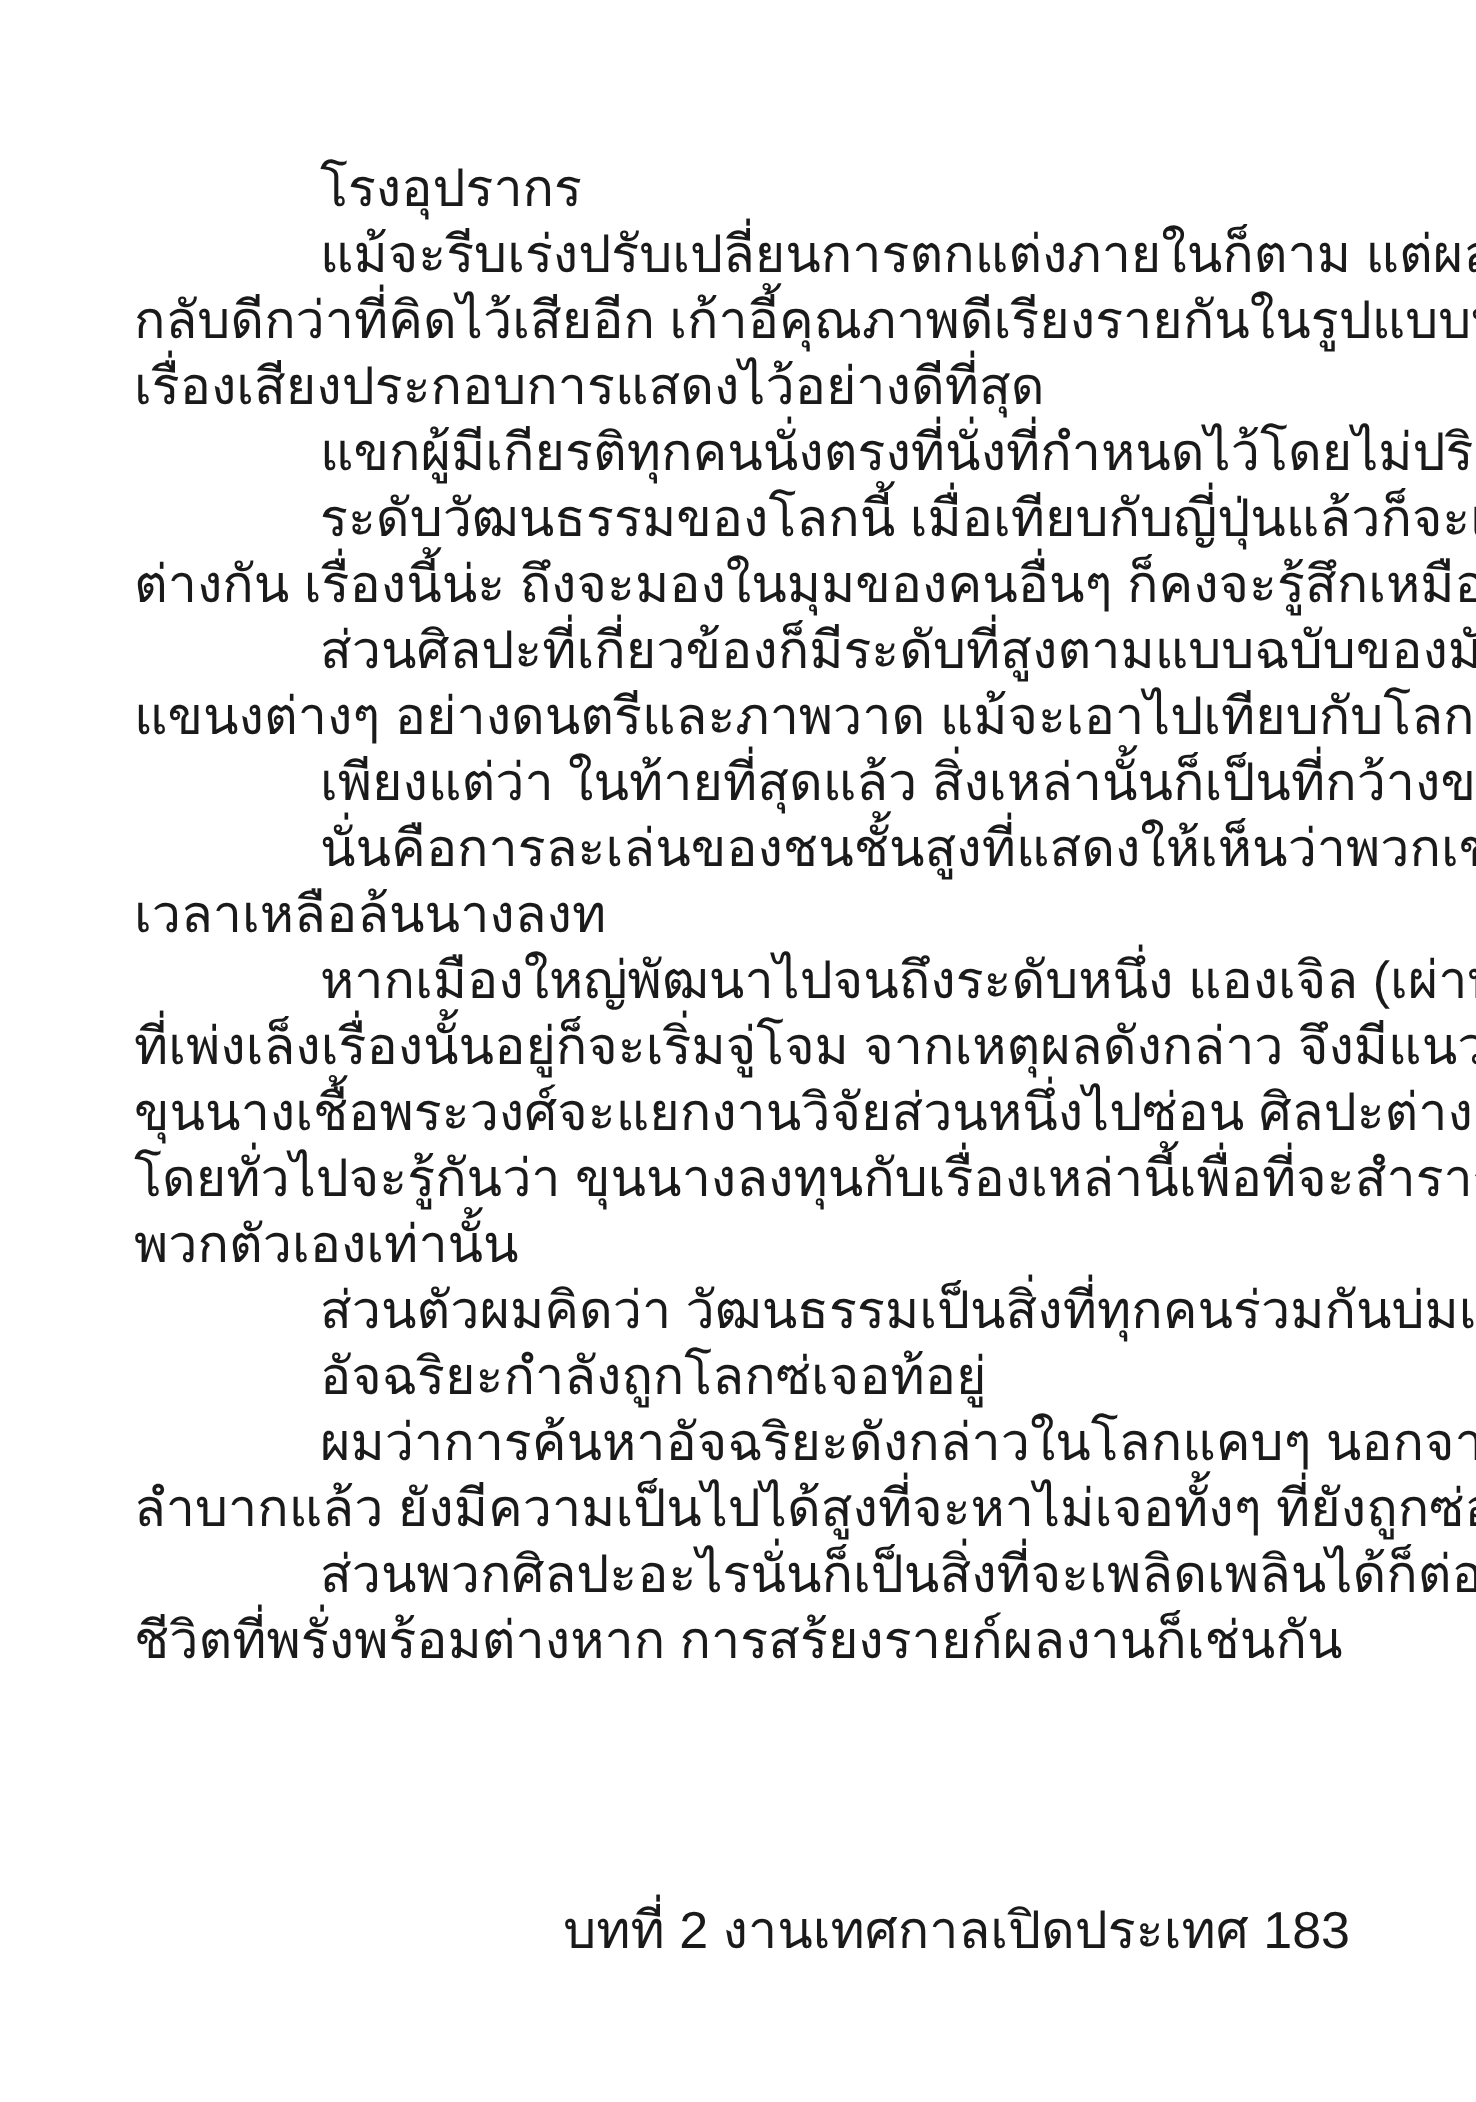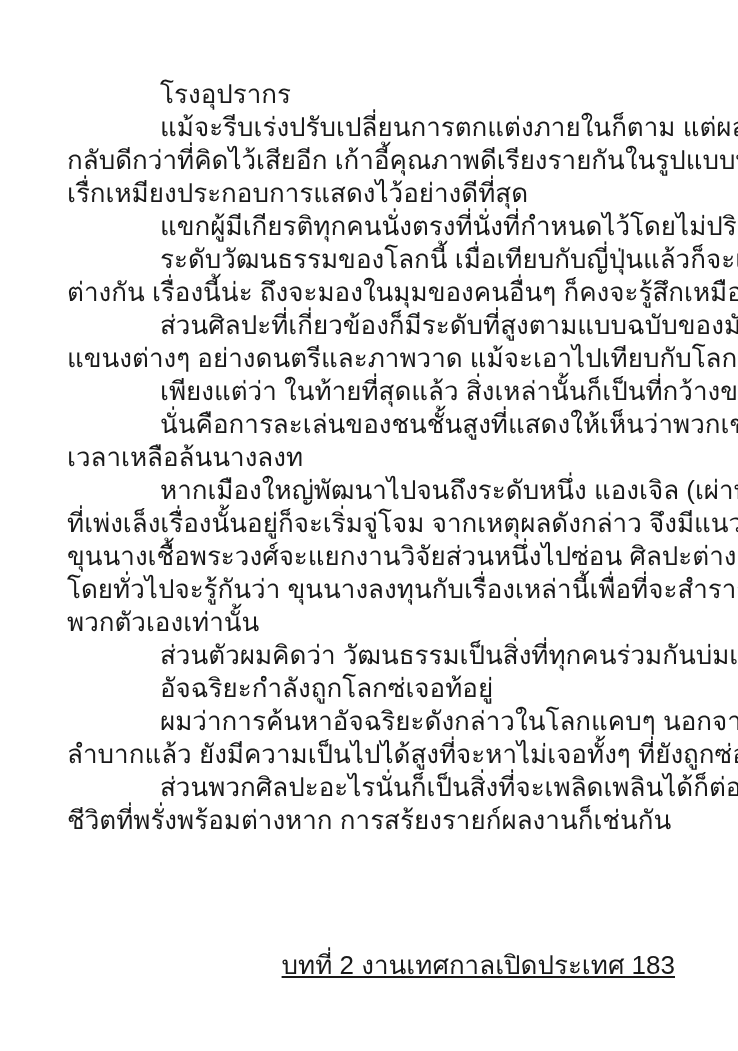--- a/index.html
+++ b/index.html
@@ -47,33 +47,32 @@
   .page-footer {
     position: absolute;
     top: 948px;
     right: 63px;
     font-size: 26px;
     line-height: 34px;
     font-weight: 500;
     white-space: nowrap;
     color: var(--page-fg, #1a1a1a);
     text-align: left;
-    text-decoration: underline;
   }
 </style>
 </head>
 <body>
 
 <div class="page">
   <div class="text-block">
 
   <div class="line indent">โรงอุปรากร</div>
       <div class="line indent fill">แม้จะรีบเร่งปรับเปลี่ยนการตกแต่งภายในก็ตาม แต่ผลงานที่ได้</div>
       <div class="line fill">กลับดีกว่าที่คิดไว้เสียอีก เก้าอี้คุณภาพดีเรียงรายกันในรูปแบบที่คำนวณ</div>
-      <div class="line">เรื่กเหมียงประกอบการแสดงไว้อย่างดีที่สุด</div>
+      <div class="line">เรื่องเสียงประกอบการแสดงไว้อย่างดีที่สุด</div>
       <div class="line indent fill">แขกผู้มีเกียรติทุกคนนั่งตรงที่นั่งที่กำหนดไว้โดยไม่ปริปากบ่น</div>
       <div class="line indent fill">ระดับวัฒนธรรมของโลกนี้ เมื่อเทียบกับญี่ปุ่นแล้วก็จะเห็นได้ว่า</div>
       <div class="line fill">ต่างกัน เรื่องนี้น่ะ ถึงจะมองในมุมของคนอื่นๆ ก็คงจะรู้สึกเหมือนๆ กัน</div>
       <div class="line indent fill">ส่วนศิลปะที่เกี่ยวข้องก็มีระดับที่สูงตามแบบฉบับของมัน ศิลปะ</div>
       <div class="line fill">แขนงต่างๆ อย่างดนตรีและภาพวาด แม้จะเอาไปเทียบกับโลกเดิมก็ไม่ได้</div>
       <div class="line indent fill">เพียงแต่ว่า ในท้ายที่สุดแล้ว สิ่งเหล่านั้นก็เป็นที่กว้างขวางใน</div>
       <div class="line indent fill">นั่นคือการละเล่นของชนชั้นสูงที่แสดงให้เห็นว่าพวกเขามีเงินและ</div>
       <div class="line">เวลาเหลือล้นนางลงท</div>
       <div class="line indent fill">หากเมืองใหญ่พัฒนาไปจนถึงระดับหนึ่ง แองเจิล (เผ่าทูตสวรรค์)</div>
       <div class="line fill">ที่เพ่งเล็งเรื่องนั้นอยู่ก็จะเริ่มจู่โจม จากเหตุผลดังกล่าว จึงมีแนวโน้มที่</div>

